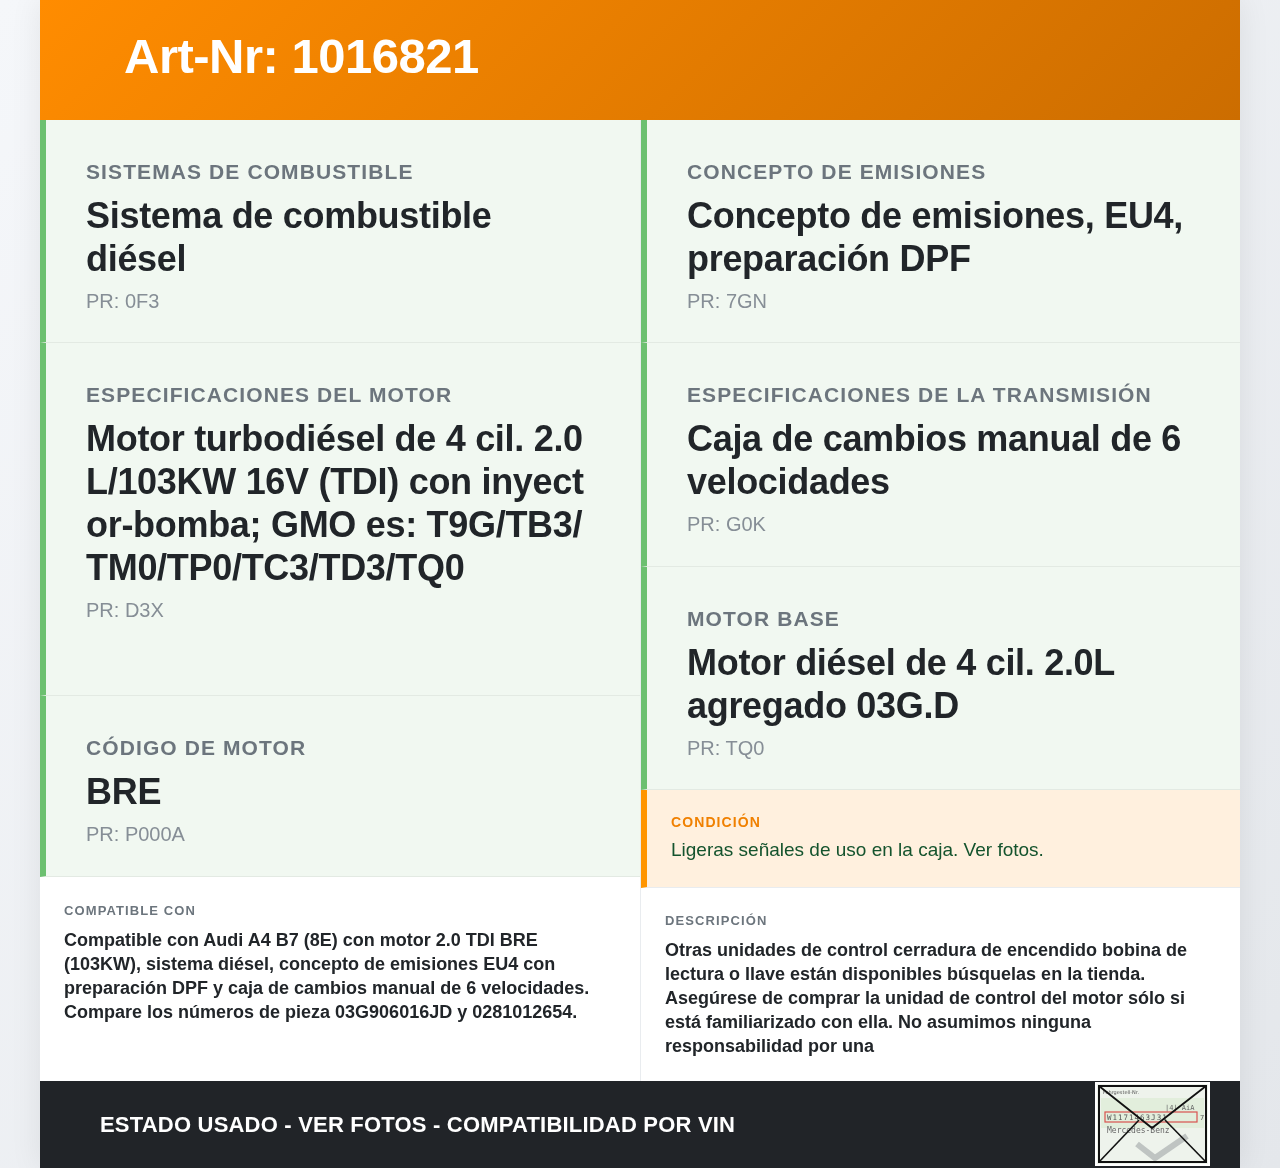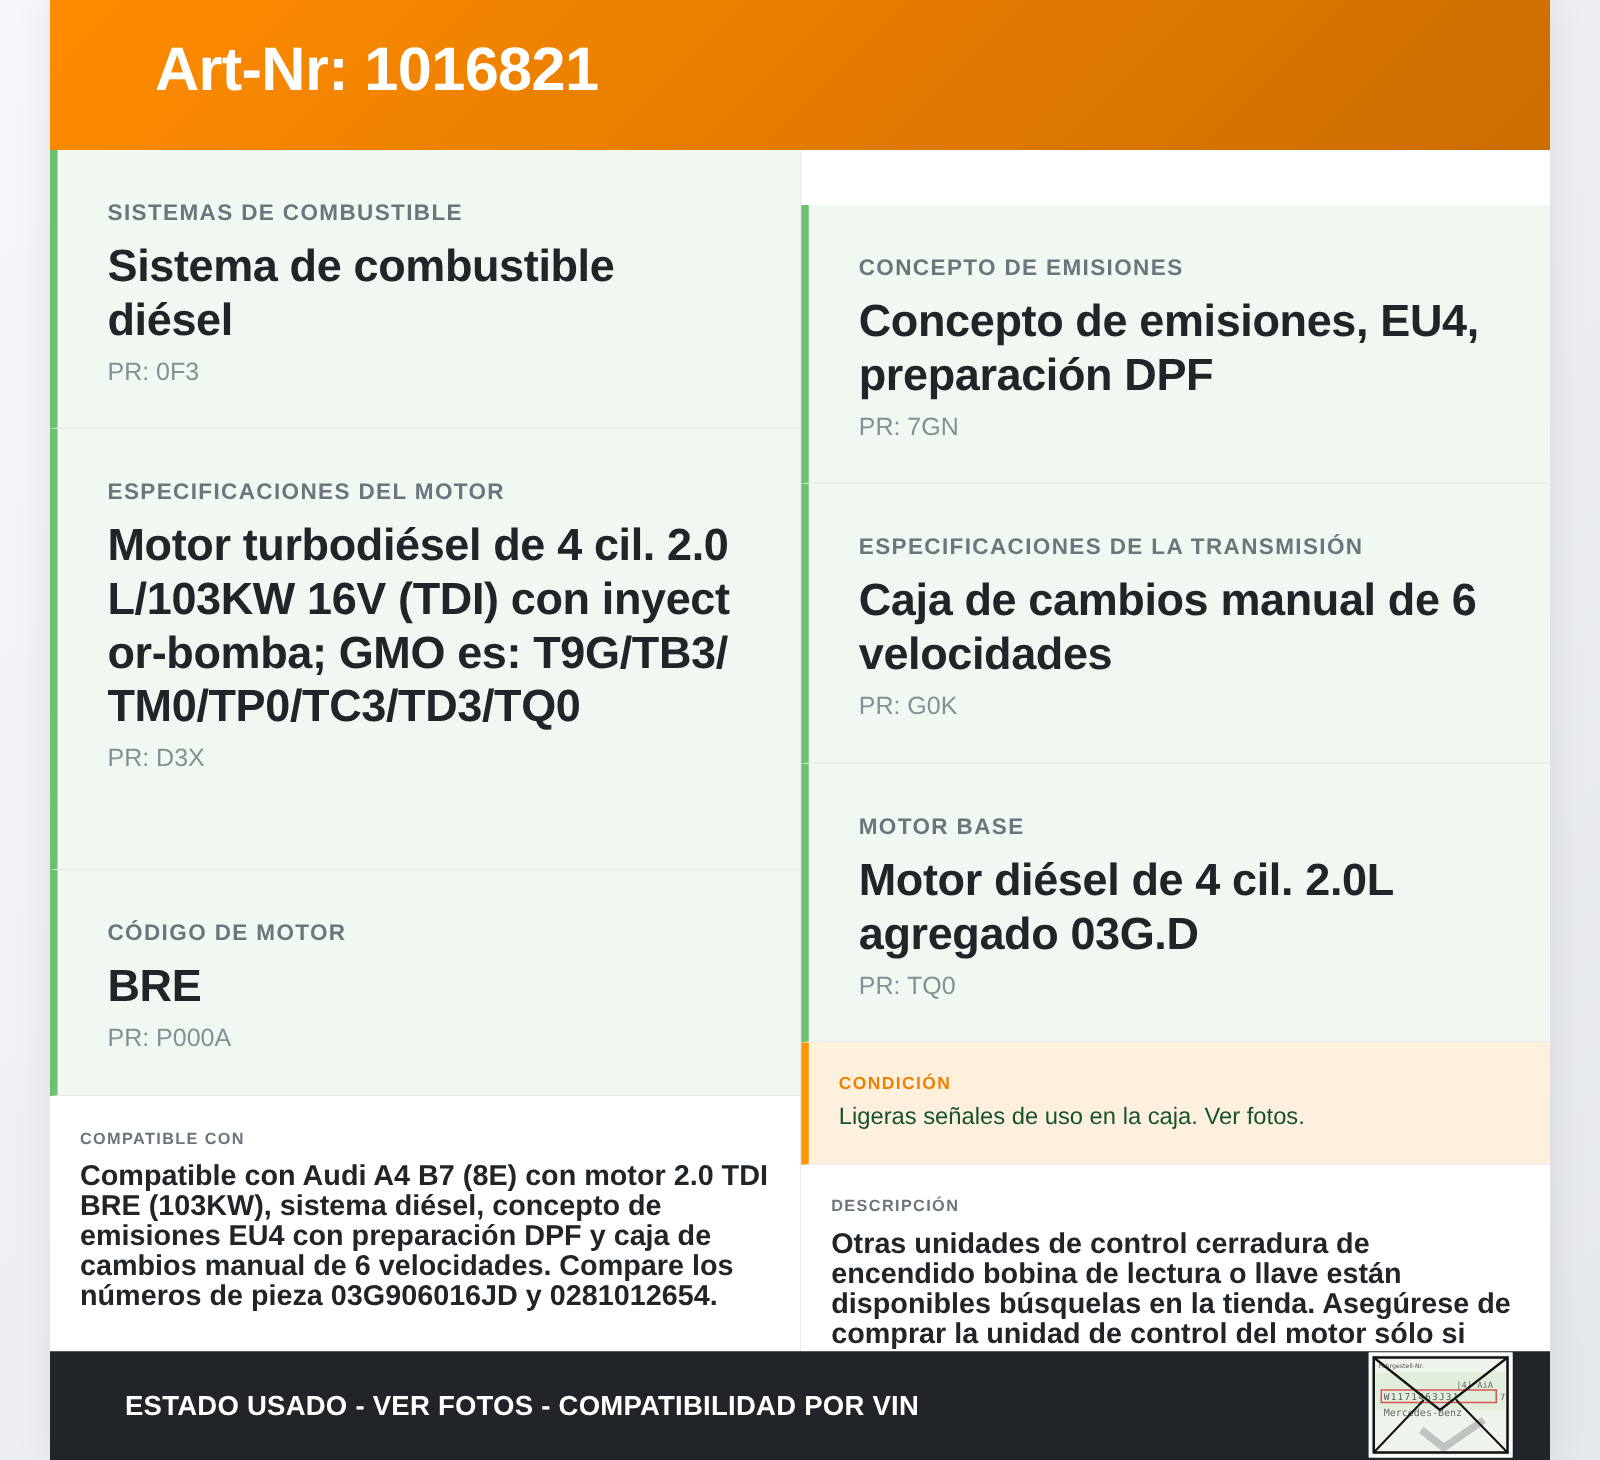--- a/index.html
+++ b/index.html
@@ -30,34 +30,34 @@
     }
     .col { width: 600px; display: flex; flex-direction: column; }
     .col.right { border-left: 1px solid #e9ecef; }
     .spec {
       background: #f1f8f1;
       border-left: 6px solid #6cc070;
       border-bottom: 1px solid #e3eae3;
       padding: 40px 40px 40px 40px;
     }
     .spec .label {
-      font-size: 18px; font-weight: 700; letter-spacing: 1.1px; color: #6c757d;
+      font-size: 21px; font-weight: 700; letter-spacing: 1.1px; color: #6c757d;
       text-transform: uppercase; margin-bottom: 10px;
     }
     .spec .value {
       font-size: 36px; font-weight: 700; line-height: 43px; color: #212529;
       letter-spacing: -0.3px;
     }
     .spec .pr {
       font-size: 20px; color: #868e96; margin-top: 10px;
     }
     .s1 { height: 223px; }
     .s2 { height: 353px; }
     .s3 { height: 181px; }
-    .r1 { height: 223px; margin-top: 44px; }
+    .r1 { height: 223px; }
     .r2 { height: 224px; }
     .r3 { height: 223px; }
     .condition {
       background: #fff0de;
       border-left: 6px solid #ff9500;
       border-bottom: 1px solid #e9ecef;
       padding: 24px 24px 0 24px;
       height: 98px;
     }
     .condition .label {
@@ -66,21 +66,21 @@
     }
     .condition .text { font-size: 19px; color: #14532d; }
     .info {
       background: #ffffff; padding: 26px 24px 0 24px;
     }
     .info .label {
       font-size: 13px; font-weight: 700; letter-spacing: 1.1px; color: #6c757d;
       text-transform: uppercase; margin-bottom: 10px;
     }
     .info .text {
-      font-size: 23px; line-height: 24px; color: #212529; font-weight: 600;
+      font-size: 18px; line-height: 24px; color: #212529; font-weight: 600;
     }
     .info.left { height: 205px; }
     .info.right { height: 193px; padding-top: 25px; }
     .footer {
       position: absolute; left: 0; top: 1081px; width: 1200px; height: 87px;
       background: #212428;
       display: flex; align-items: center; padding: 0 60px;
     }
     .footer .text {
       color: #ffffff; font-size: 22px; font-weight: 700; letter-spacing: 0.2px;

